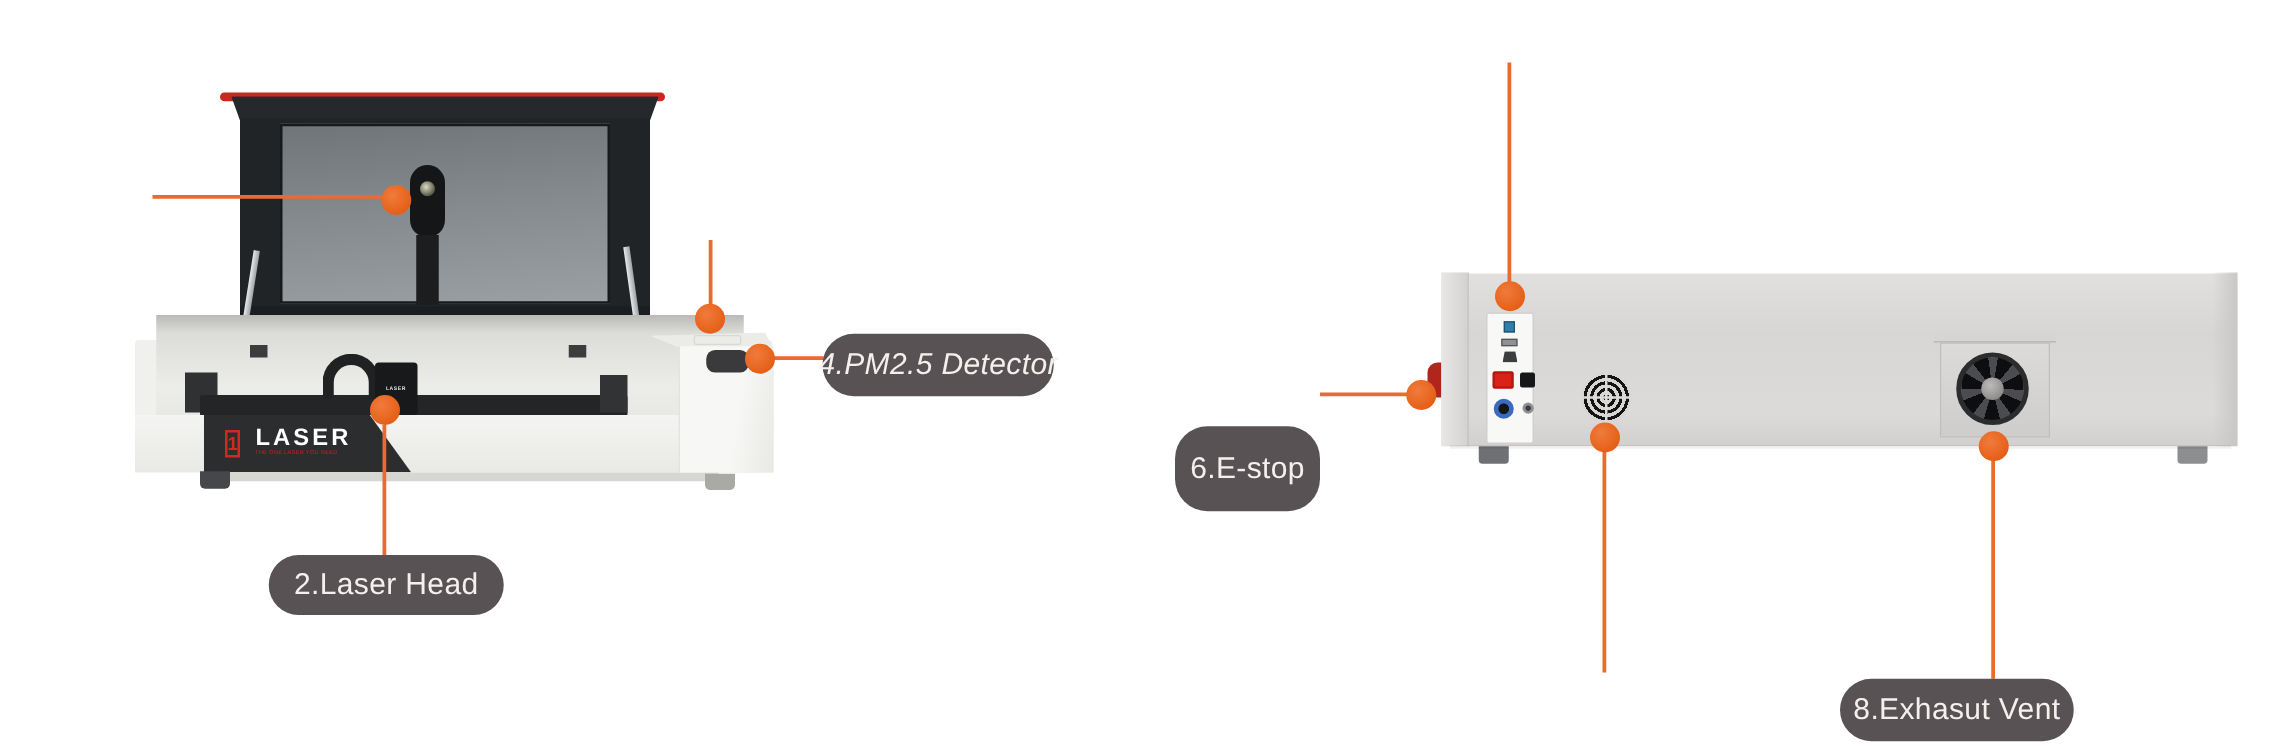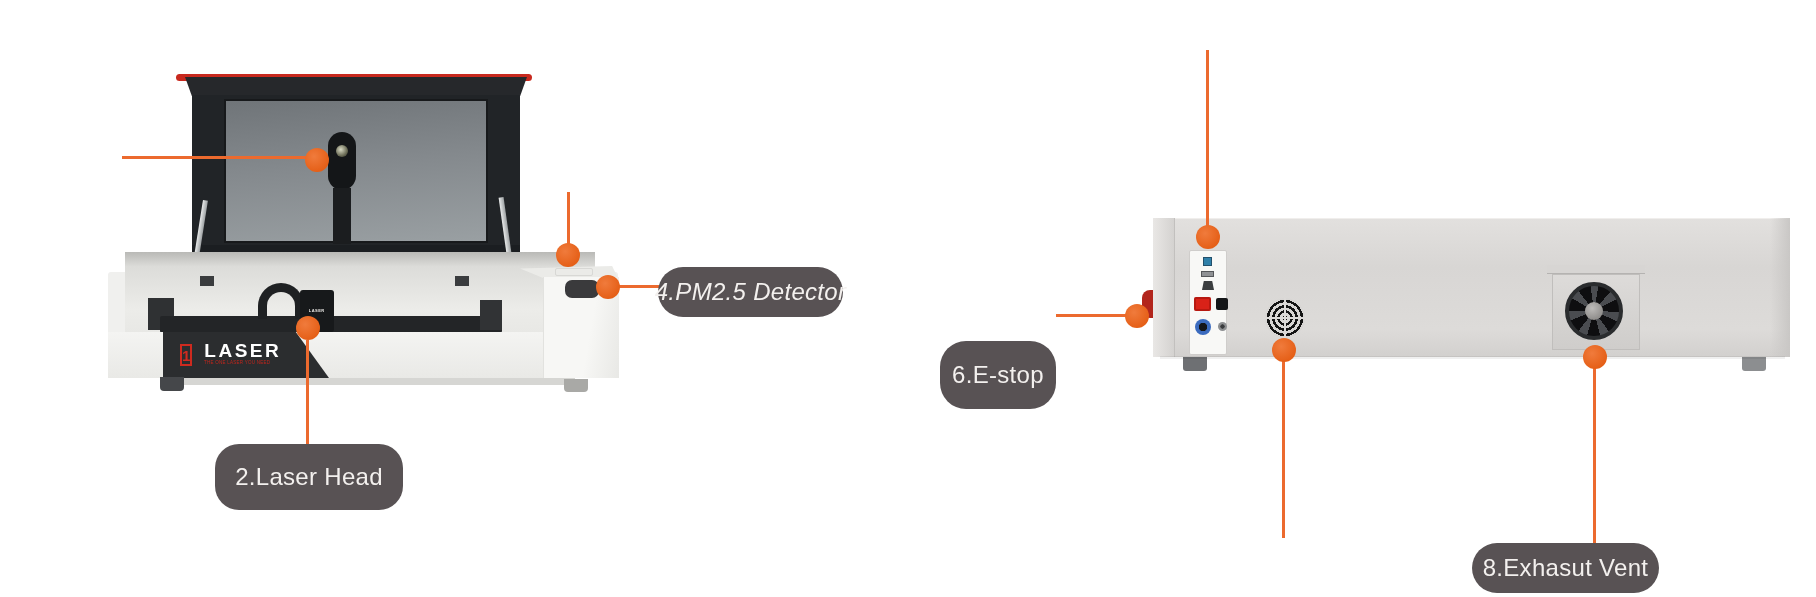--- a/index.html
+++ b/index.html
@@ -11,21 +11,21 @@
   .pill{background:#585254;color:#F3F0EE;display:flex;align-items:center;justify-content:center;
         font-size:24px;letter-spacing:.3px;white-space:nowrap;}
   .lead{background:#EC6A2E;}
   .dot{width:24px;height:24px;border-radius:50%;
        background:radial-gradient(circle at 38% 35%,#F07B3C,#E55F17 72%);}
 
   .p1{left:8px;top:133px;width:114px;height:47px;border-radius:23px;}
   .l1{left:122px;top:156px;width:184px;height:3px;}
   .d1{left:305px;top:148px;}
 
-  .p2{left:215px;top:444px;width:188px;height:66px;border-radius:24px;}
+  .p2{left:215px;top:444px;width:188px;height:48px;border-radius:24px;}
   .l2{left:306px;top:340px;width:3px;height:106px;}
   .d2{left:296px;top:316px;}
 
   .p3{left:535px;top:137px;width:178px;height:55px;border-radius:27px;}
   .l3{left:567px;top:192px;width:3px;height:52px;}
   .d3{left:556px;top:243px;}
 
   .p4{left:658px;top:267px;width:185px;height:50px;border-radius:25px;font-style:italic;}
   .l4{left:619px;top:285px;width:40px;height:3px;}
   .d4{left:596px;top:275px;}

